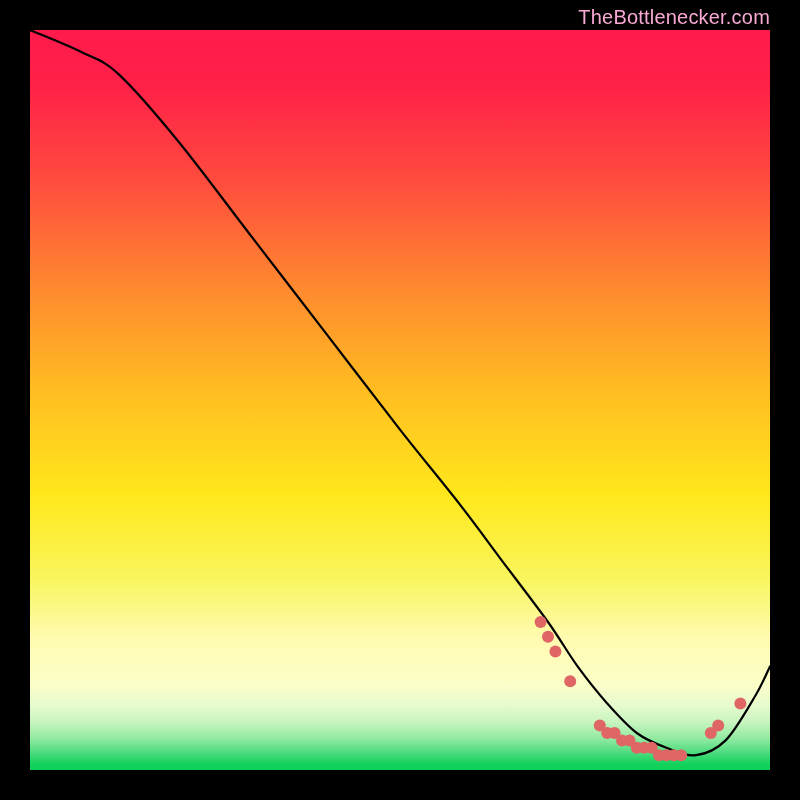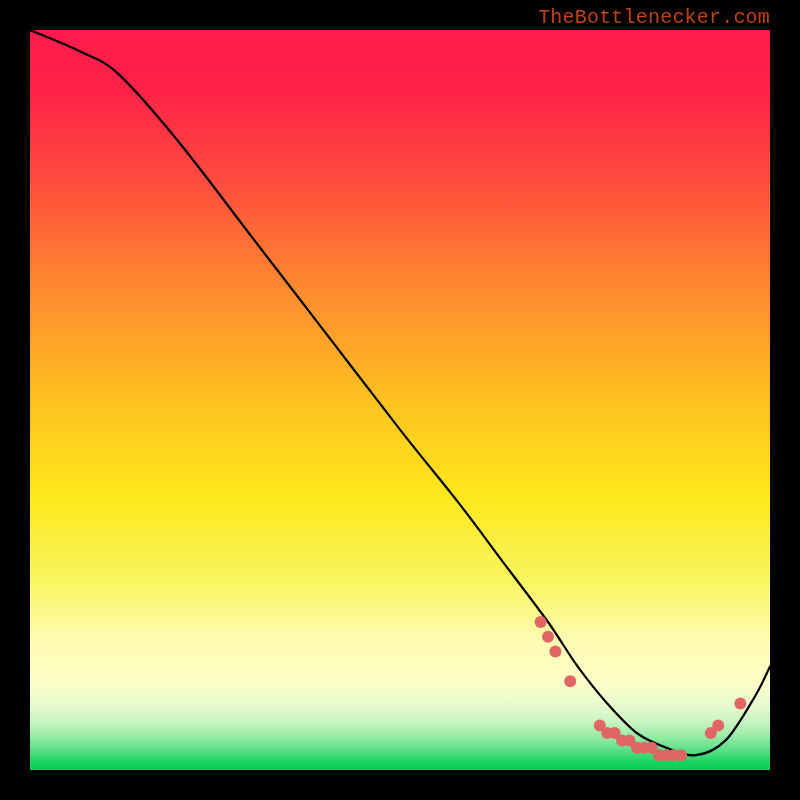--- a/index.html
+++ b/index.html
@@ -21,25 +21,24 @@
     position: absolute;
     left: 30px;
     top: 30px;
     width: 740px;
     height: 740px;
   }
   .attribution {
     position: absolute;
     top: 6px;
     right: 30px;
-    color: #c2410c;
+    color: #f9a8d4;
     font-size: 20px;
     letter-spacing: 0.2px;
     font-weight: 500;
-    font-family: Liberation Mono, monospace;
   }
 </style>
 </head>
 <body>
 
 <div class="stage">
 
   <div class="attribution">TheBottlenecker.com</div>
 
   <svg class="plot" viewBox="0 0 740 740" preserveAspectRatio="none">

